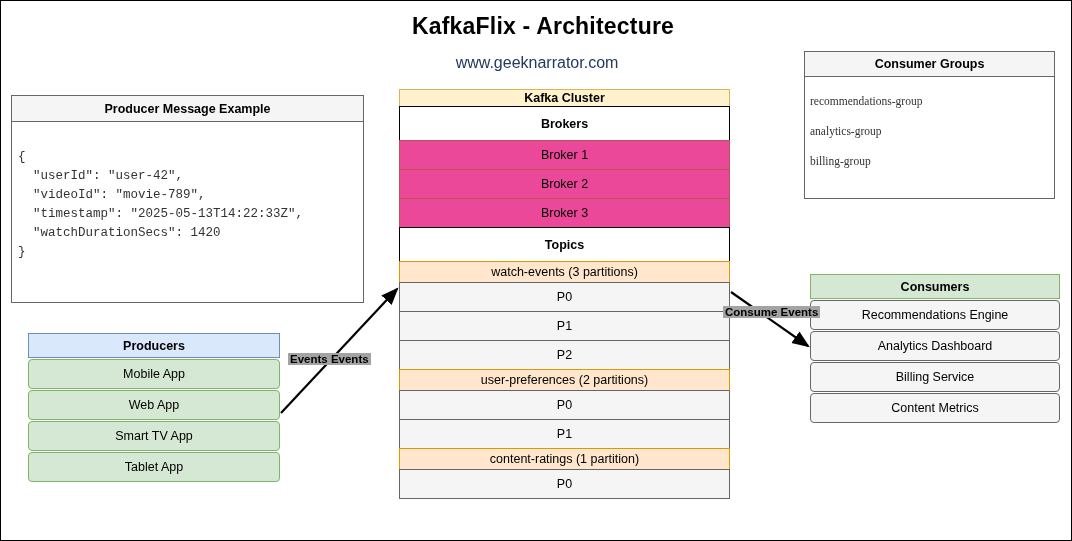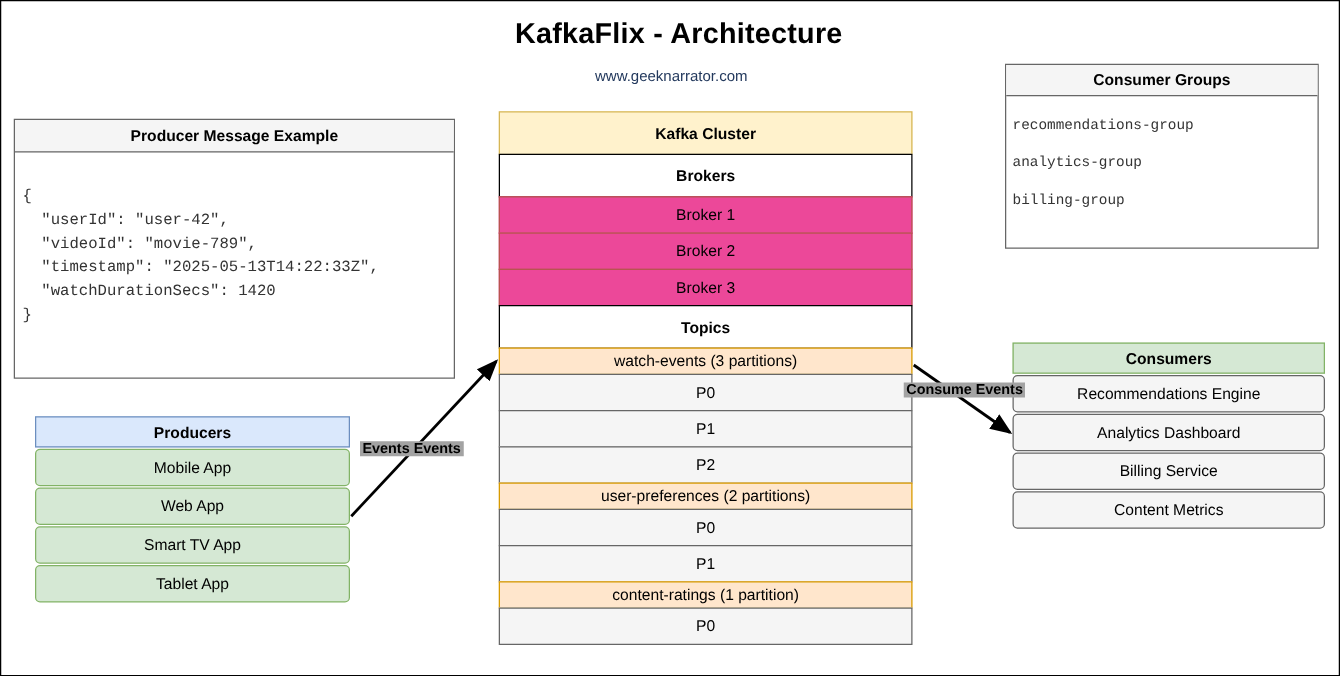--- a/index.html
+++ b/index.html
@@ -20,21 +20,21 @@
   #title {
     left:0; top:12px; width:1072px;
     text-align:center;
     font-size:23px; font-weight:bold; color:#000000;
     letter-spacing:0.2px;
     padding-left:12px;
   }
   #subtitle {
     left:0; top:53px; width:1072px;
     text-align:center;
-    font-size:12px; color:#23395d;
+    font-size:16px; color:#23395d;
   }
   .hdr {
     width:100%;
     font-size:12.5px; font-weight:bold; color:#000000;
     display:flex; align-items:center; justify-content:center;
     box-sizing:border-box;
   }
   .row {
     width:100%;
     font-size:12.5px; color:#000000;
@@ -57,39 +57,39 @@
   #producers .hdr {
     height:25px; background:#dae8fc; border:1px solid #6c8ebf;
   }
   #producers .row {
     height:30px; background:#d5e8d4; border:1px solid #82b366;
     border-radius:4px; margin-top:1px;
   }
 
   
   #cluster { left:398px; top:88px; width:331px; height:408px; }
-  #cluster .hdr-cluster { height:35px; background:#fff2cc; border:1px solid #d6b656; }
+  #cluster .hdr-cluster { height:18px; background:#fff2cc; border:1px solid #d6b656; }
   #cluster .hdr-plain   { height:35px; background:#ffffff; border:1px solid #000000; margin-top:-1px; }
   #cluster .broker {
     height:30px; background:#ec4899; border:1px solid #b85450; margin-top:-1px;
   }
   #cluster .topic {
     height:22px; background:#ffe6cc; border:1px solid #d79b00; margin-top:-1px;
     font-size:12.5px; font-weight:normal;
   }
   #cluster .part {
     height:30px; background:#f5f5f5; border:1px solid #666666; margin-top:-1px;
   }
 
   
   #cgroups { left:803px; top:50px; width:251px; height:148px; border:1px solid #666666; background:#ffffff; }
   #cgroups .hdr { height:25px; background:#f5f5f5; border-bottom:1px solid #666666; }
   #cglist {
     padding:9px 0 0 5px;
-    font-family:Liberation Mono, monospace;
+    font-family:Liberation Serif, serif;
     font-size:11.5px; line-height:30px; color:#333333;
   }
 
   
   #consumers { left:809px; top:273px; width:250px; height:148px; }
   #consumers .hdr { height:25px; background:#d5e8d4; border:1px solid #82b366; }
   #consumers .row {
     height:30px; background:#f5f5f5; border:1px solid #666666;
     border-radius:4px; margin-top:1px;
   }

